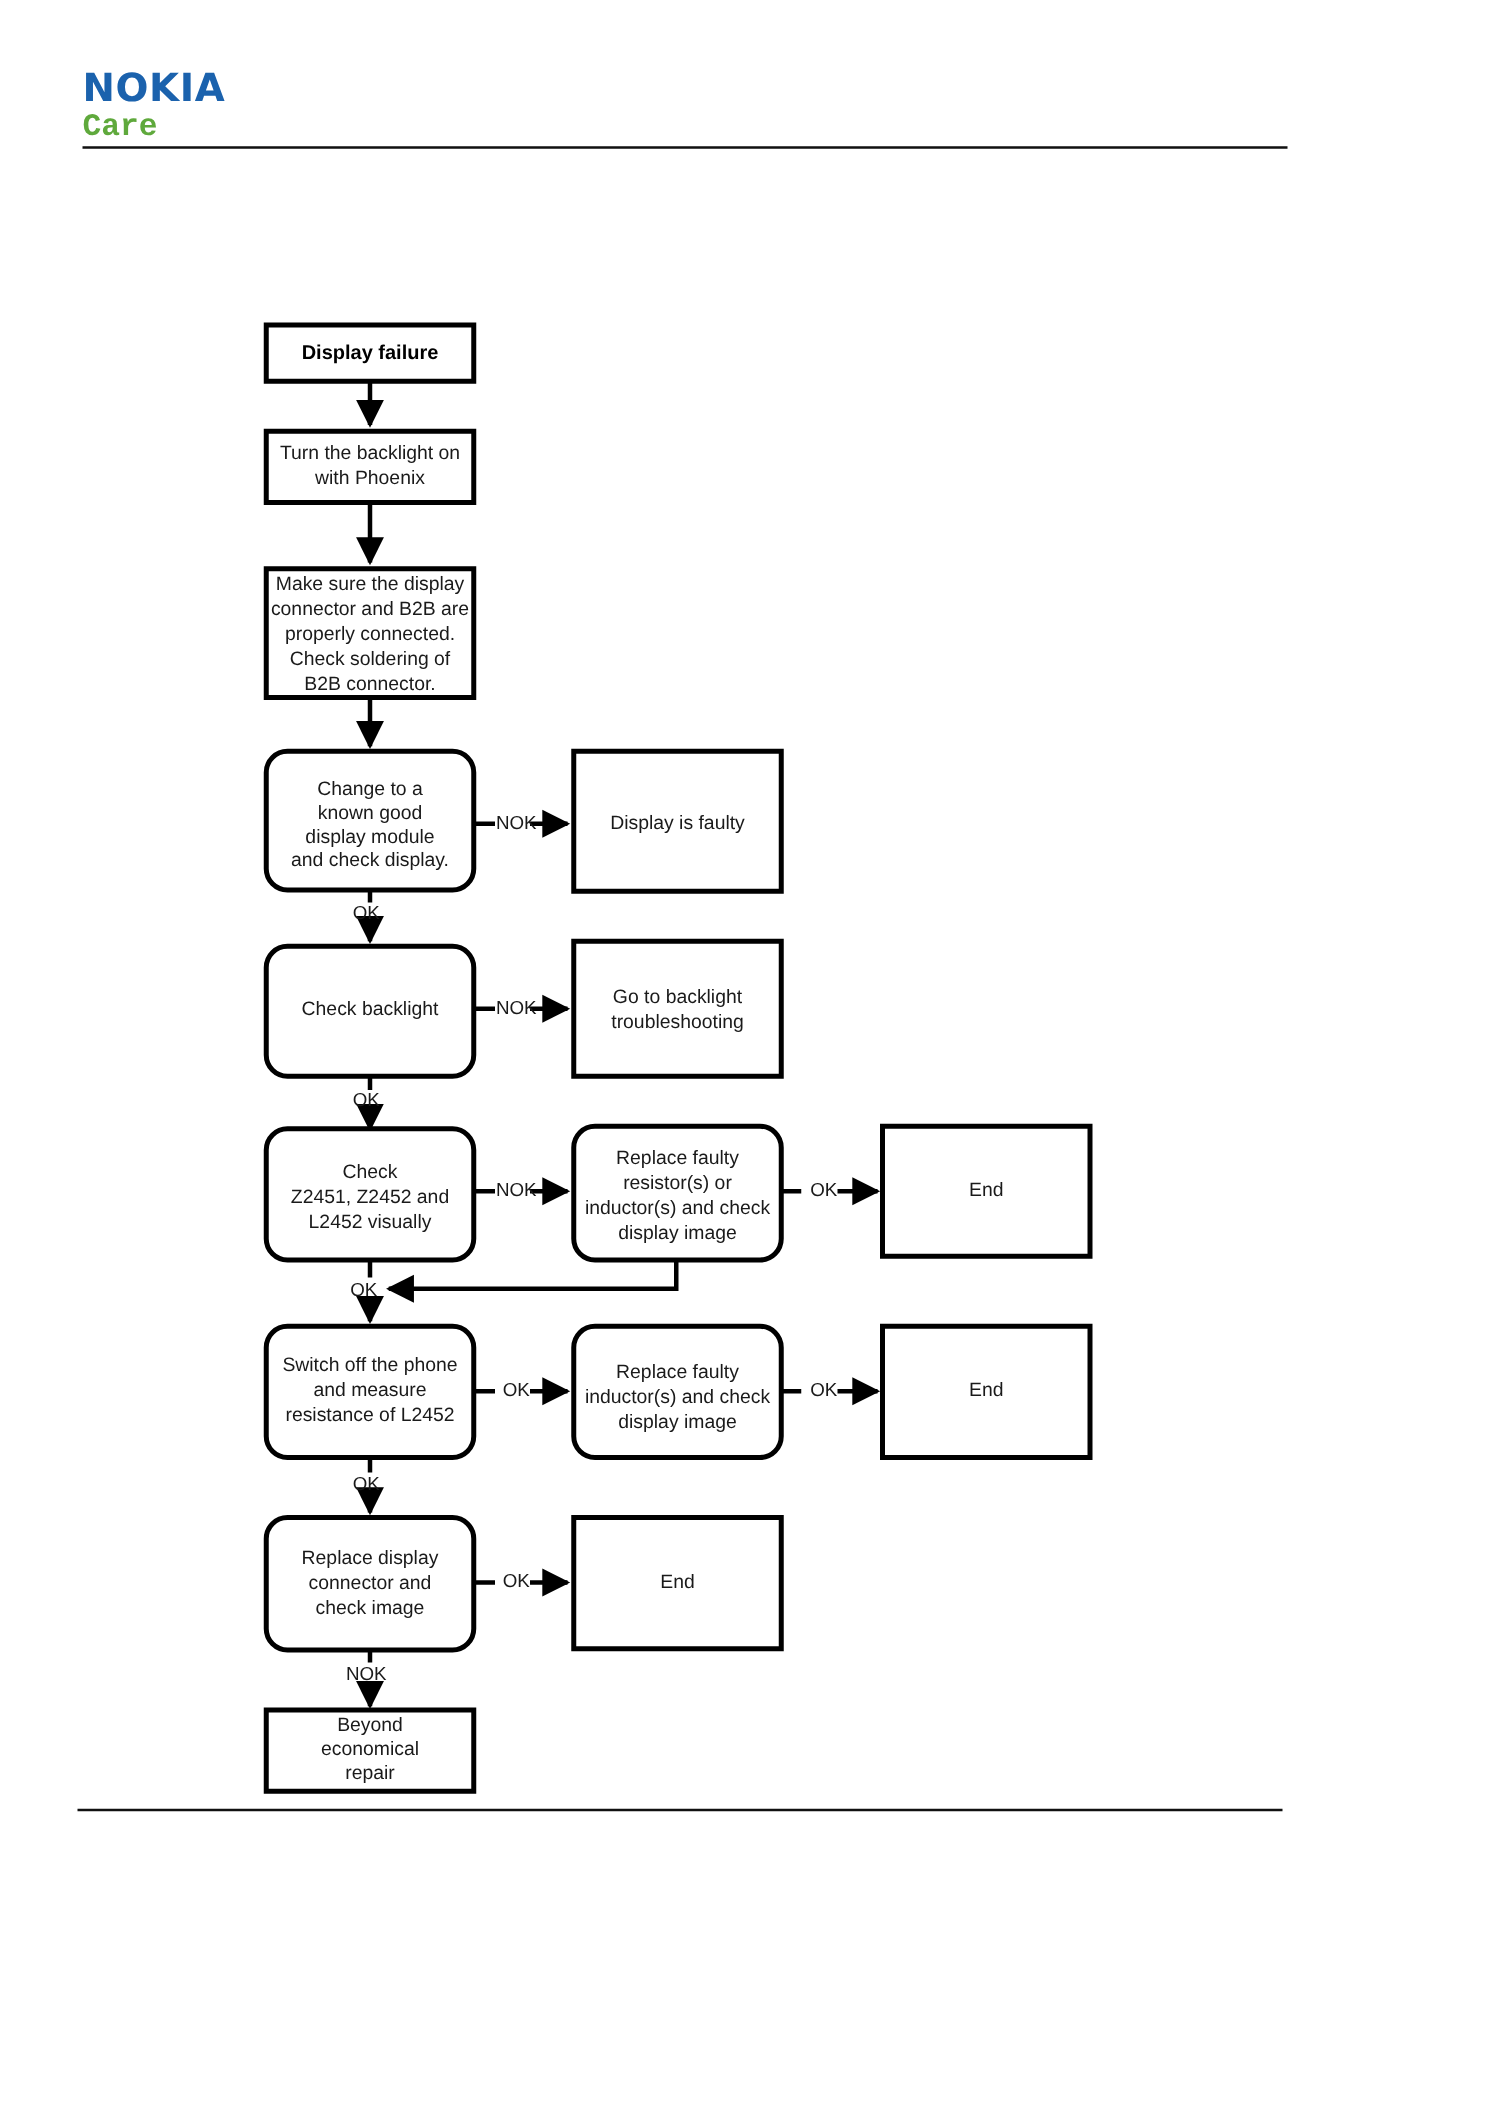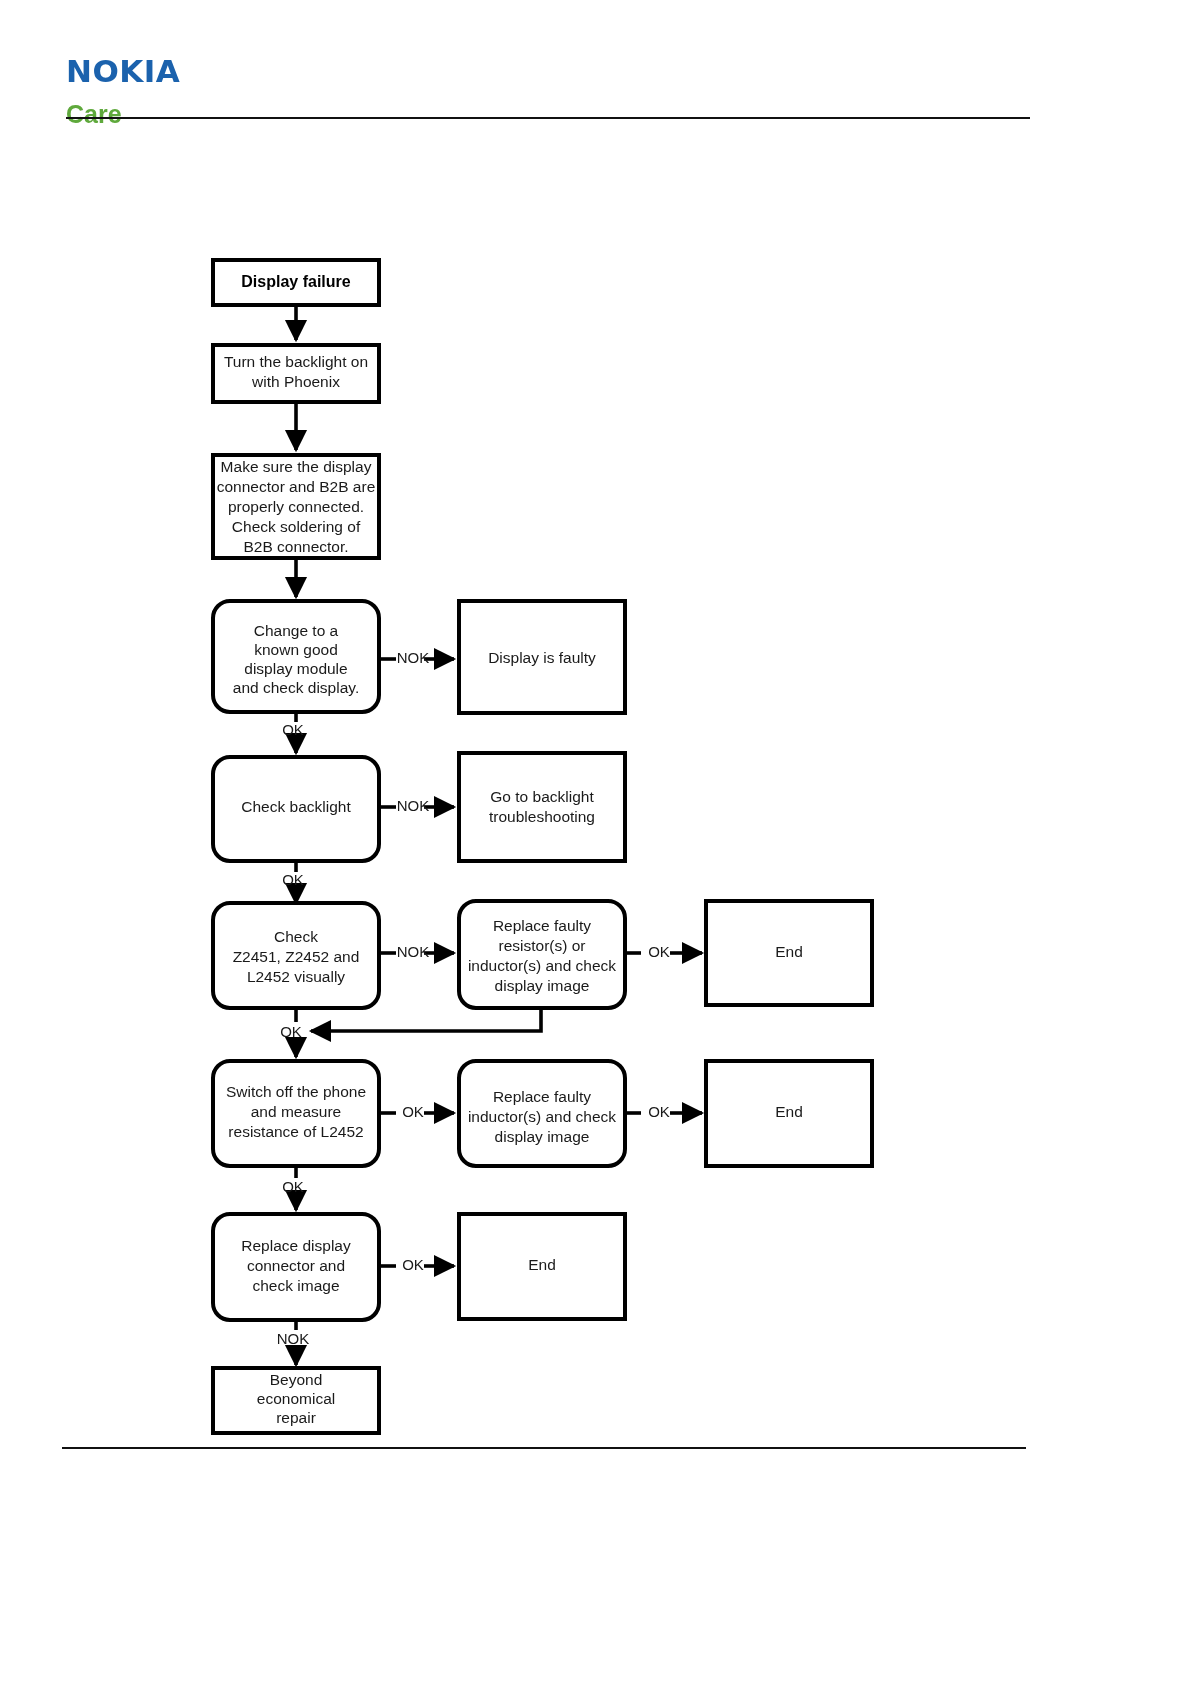--- a/index.html
+++ b/index.html
@@ -33,26 +33,26 @@
   }
   .brand-nokia {
     font-family: "DejaVu Sans", sans-serif;
     font-size: 31px;
     font-weight: bold;
     letter-spacing: 0.5px;
     color: #1b62ad;
     display: block;
   }
   .brand-care {
-    font-family: Liberation Sans, sans-serif;
+    font-family: Liberation Mono, monospace;
     font-size: 25px;
     font-weight: bold;
     color: #5fa93c;
     display: block;
-    margin-top: 15px;
+    margin-top: 2px;
   }
   .rule-top {
     position: absolute;
     left: 62px;
     top: 117px;
     width: 964px;
     height: 2px;
     background: #111111;
   }
   .rule-bottom {

